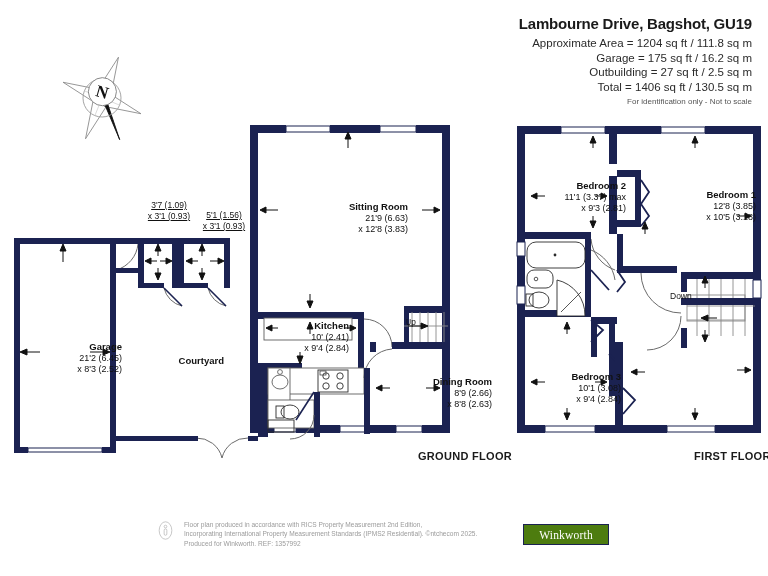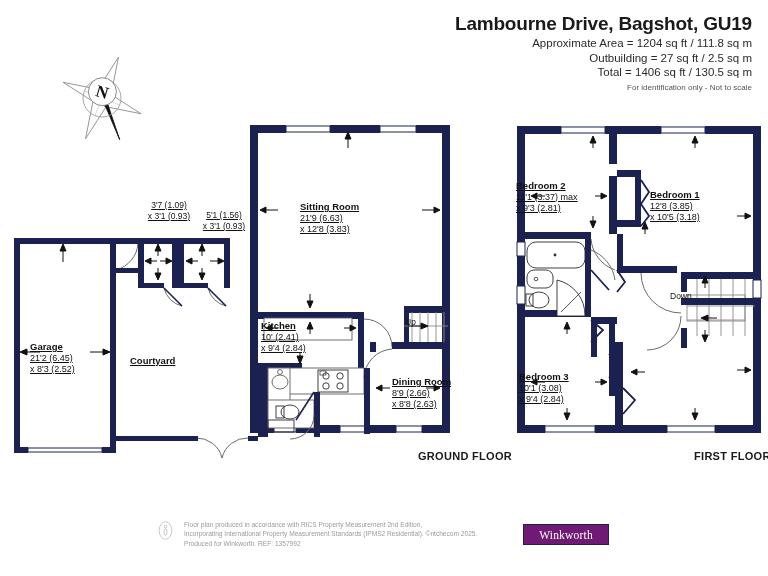--- a/index.html
+++ b/index.html
@@ -6,61 +6,62 @@
   html,body{margin:0;padding:0;background:#ffffff;}
   body{
     width:768px;height:576px;position:relative;overflow:hidden;
     font-family:"Liberation Sans","DejaVu Sans",sans-serif;
     color:#111;
   }
   .plan-root{position:absolute;left:0;top:0;width:768px;height:576px;}
 
   
   #header{position:absolute;right:16px;top:12px;text-align:right;}
-  #title{font-size:19px;font-weight:bold;letter-spacing:-0.2px;color:#1a1a1a;
+  #title{font-size:15px;font-weight:bold;letter-spacing:-0.2px;color:#1a1a1a;
          line-height:24px;white-space:nowrap;}
   .area-line{font-size:11.5px;color:#2b2b2b;line-height:14.5px;white-space:nowrap;}
   #disclaimer{font-size:8px;color:#555;line-height:13px;margin-top:1px;white-space:nowrap;}
 
   
   .floor-caption{position:absolute;font-size:11px;font-weight:bold;color:#1a1a1a;
                  letter-spacing:0.3px;white-space:nowrap;}
   #ground-floor-caption{left:418px;top:450px;}
   #first-floor-caption{left:694px;top:450px;}
 
   
-  .room-label{position:absolute;text-align:left;white-space:nowrap;
-              line-height:11.5px;text-decoration:underline;}
+  .room-label{position:absolute;text-align:right;white-space:nowrap;
+              line-height:11.5px;}
   .room-label .rl-name{font-size:9.5px;font-weight:bold;color:#111;display:block;}
   .room-label .rl-dim{font-size:9px;color:#111;display:block;}
   .tiny-label{position:absolute;text-align:center;white-space:nowrap;line-height:11px;}
   .tiny-label span{font-size:8.5px;color:#111;display:block;text-decoration:underline;}
   .stair-label{position:absolute;font-size:8.5px;color:#111;white-space:nowrap;}
 
   
   #footer{position:absolute;left:156px;top:520px;display:flex;align-items:flex-start;gap:9px;}
   #footer-text{font-size:6.6px;color:#9b9b9b;line-height:9.3px;white-space:nowrap;}
   #footer-text .fline{display:block;}
   #rics-icon{width:19px;height:19px;flex:0 0 19px;margin-top:1px;}
   #brand-logo{position:absolute;left:523px;top:524px;width:84px;height:19px;
-              background:#701a75;border:1px solid #1b2251;display:flex;
+              background:#4d7c0f;border:1px solid #1b2251;display:flex;
               align-items:center;justify-content:center;}
   #brand-logo span{color:#fff;font-family:"Liberation Serif","DejaVu Serif",serif;
                    font-size:11.5px;letter-spacing:0.2px;}
 
   svg{display:block;}
 </style>
 </head>
 <body>
 
 <div class="plan-root">
 
   <div id="header">
     <div id="title">Lambourne Drive, Bagshot, GU19</div>
     <div class="area-line">Approximate Area = 1204 sq ft / 111.8 sq m</div>
+    <div class="area-line">Garage = 175 sq ft / 16.2 sq m</div>
     <div class="area-line">Outbuilding = 27 sq ft / 2.5 sq m</div>
     <div class="area-line">Total = 1406 sq ft / 130.5 sq m</div>
     <div id="disclaimer">For identification only - Not to scale</div>
   </div>
 
   <svg id="compass" width="92" height="96" viewBox="0 0 92 96" style="position:absolute;left:56px;top:50px;">
     <g transform="rotate(22 46 48)">
 
       <polygon points="46,4 53,41 46,48 39,41" fill="#ffffff" stroke="#8a8a8a" stroke-width="0.8"></polygon>
       <polygon points="46,92 53,55 46,48 39,55" fill="#ffffff" stroke="#8a8a8a" stroke-width="0.8"></polygon>

